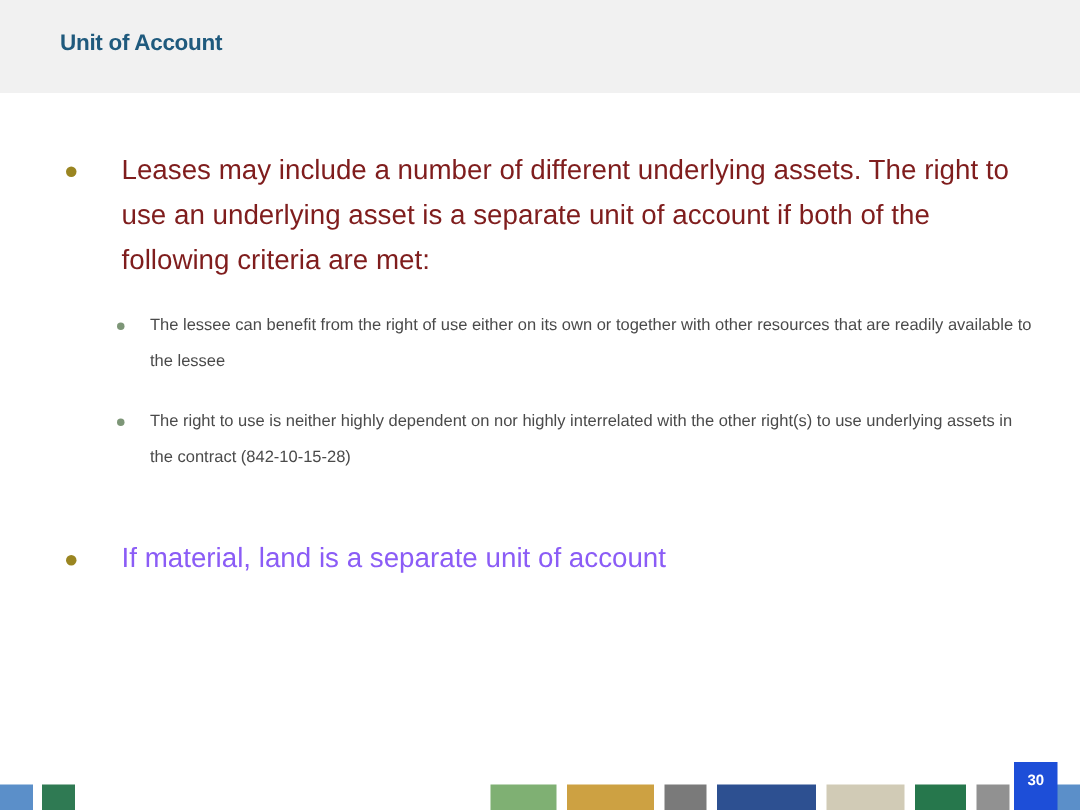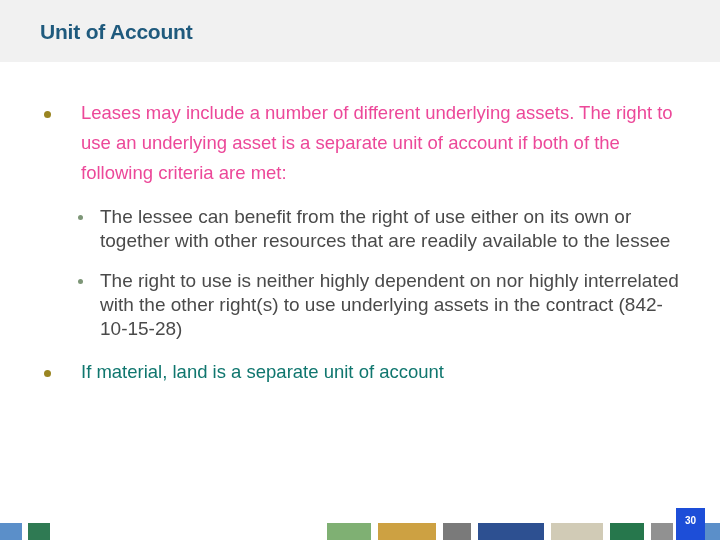--- a/index.html
+++ b/index.html
@@ -29,21 +29,21 @@
     position: absolute;
     left: 0; top: 0;
     width: 720px;
     height: 62px;
     background: #f1f1f1;
   }
   .slide-title {
     position: absolute;
     left: 40px;
     top: 20px;
-    font-size: 21px;
+    font-size: 15px;
     font-weight: bold;
     color: #1f5a7d;
     letter-spacing: -0.2px;
     white-space: nowrap;
   }
 
   
   .content {
     position: absolute;
     left: 0;
@@ -88,21 +88,21 @@
     flex: 0 0 auto;
     width: 5px;
     height: 5px;
     border-radius: 50%;
     background: #7d9677;
     margin-top: 10px;
     margin-right: 17px;
   }
   .l2 .txt {
     flex: 1 1 auto;
-    font-size: 19px;
+    font-size: 11px;
     line-height: 24px;
     color: #4a4a4a;
   }
 
   
   #bullet-1 { top: 36px; }
   #sub-1    { top: 143px; }
   #sub-2    { top: 207px; }
   #bullet-2 { top: 295px; }
 
@@ -170,36 +170,36 @@
 <div class="slide">
 
   <div class="title-band" style="background: rgb(241, 241, 241);">
     <div class="slide-title" style="color: rgb(31, 90, 125);">Unit of Account</div>
   </div>
 
   <div class="content">
 
     <div class="l1" id="bullet-1">
       <span class="dot" style="background: rgb(154, 133, 33);"></span>
-      <span class="txt" style="color: #ec4899;">Leases may include a number of different underlying assets. The right to use an underlying asset is a separate unit of account if both of the following criteria are met:</span>
+      <span class="txt" style="color: #7f1d1d;">Leases may include a number of different underlying assets. The right to use an underlying asset is a separate unit of account if both of the following criteria are met:</span>
     </div>
 
     <div class="l2" id="sub-1">
       <span class="dot" style="background: rgb(125, 150, 119);"></span>
       <span class="txt" style="color: rgb(74, 74, 74);">The lessee can benefit from the right of use either on its own or together with other resources that are readily available to the lessee</span>
     </div>
 
     <div class="l2" id="sub-2">
       <span class="dot" style="background: rgb(125, 150, 119);"></span>
       <span class="txt" style="color: rgb(74, 74, 74);">The right to use is neither highly dependent on nor highly interrelated with the other right(s) to use underlying assets in the contract (842-10-15-28)</span>
     </div>
 
     <div class="l1" id="bullet-2">
       <span class="dot" style="background: rgb(154, 133, 33);"></span>
-      <span class="txt" style="color: #0f766e;">If material, land is a separate unit of account</span>
+      <span class="txt" style="color: #8b5cf6;">If material, land is a separate unit of account</span>
     </div>
 
   </div>
 
   <div class="footer">
     <div class="chips" id="chip-strip">
         <div class="chip" style="left: 0px; width: 22px; background: rgb(91, 143, 201);"></div>
         <div class="chip" style="left: 28px; width: 22px; background: rgb(47, 122, 83);"></div>
         <div class="chip" style="left: 327px; width: 44px; background: rgb(127, 176, 115);"></div>
         <div class="chip" style="left: 378px; width: 58px; background: rgb(205, 161, 66);"></div>

